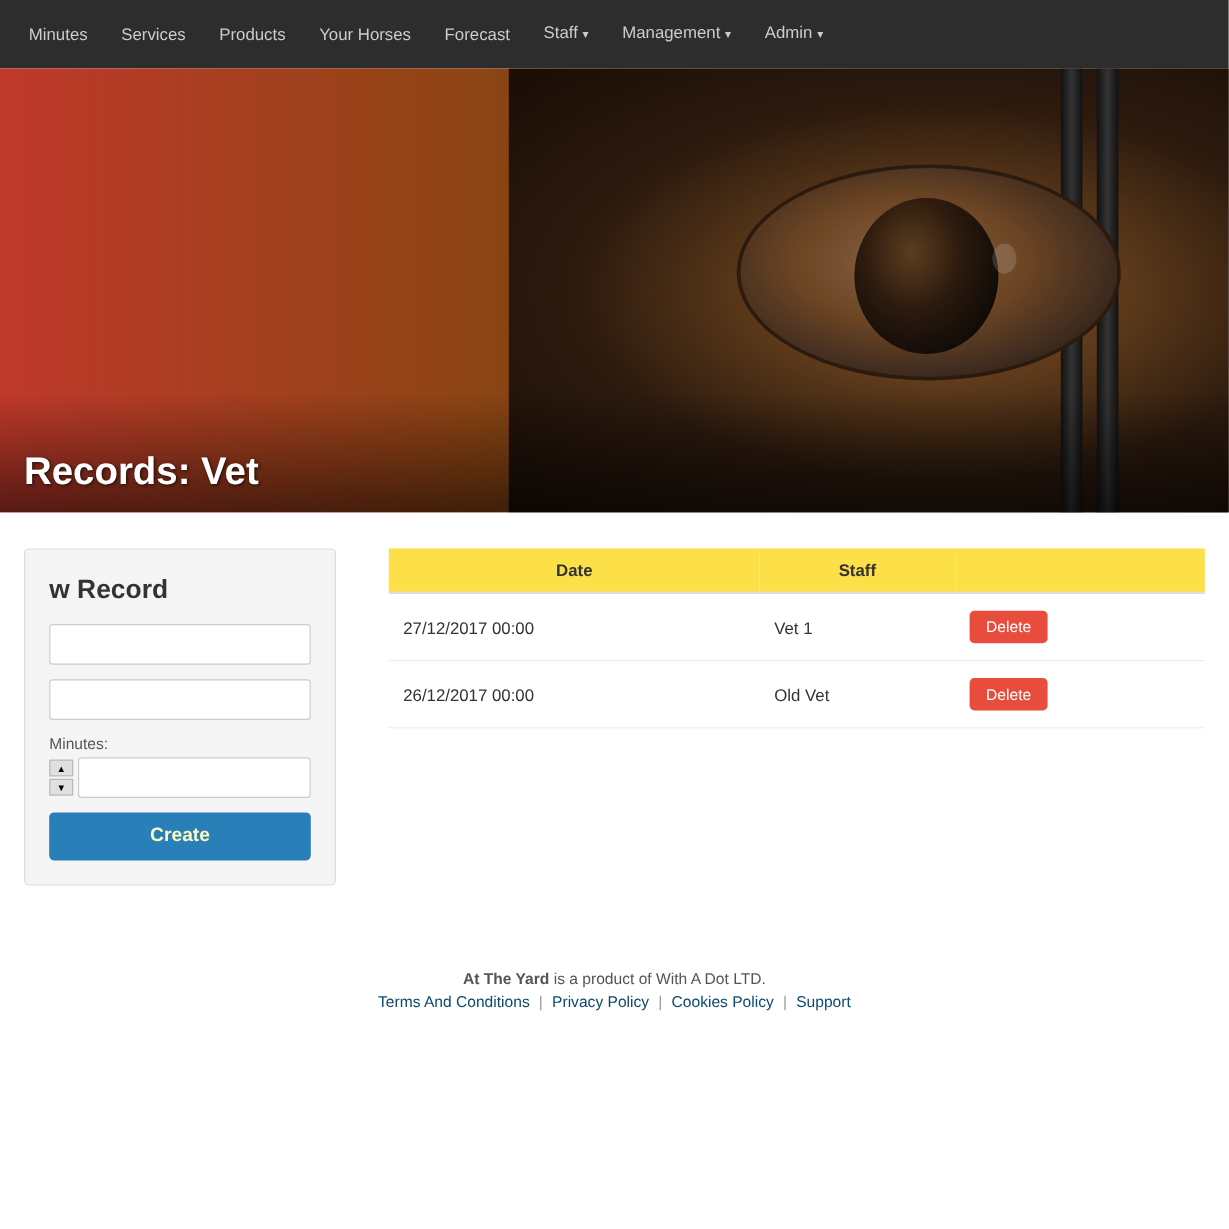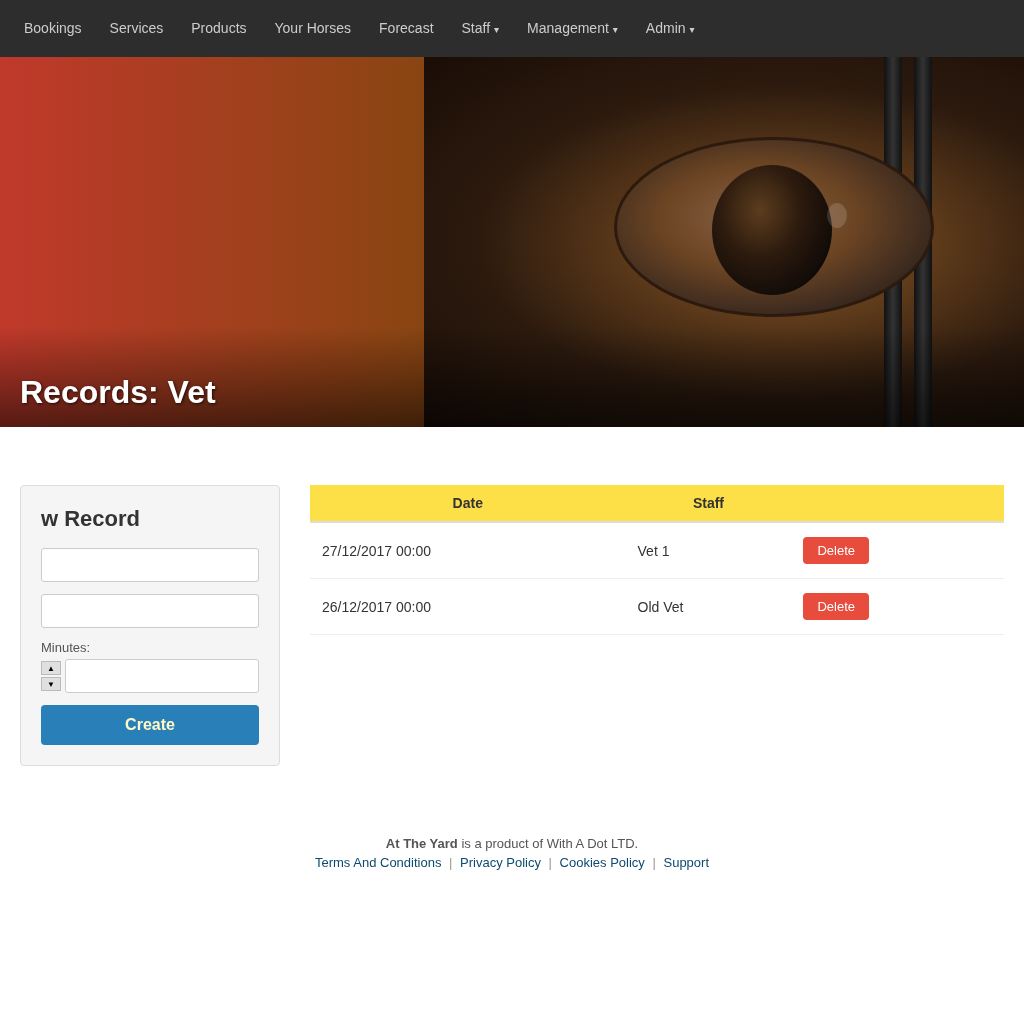--- a/index.html
+++ b/index.html
@@ -106,23 +106,22 @@
       color: #fff;
       font-size: 32px;
       font-weight: bold;
       text-shadow: 1px 1px 3px rgba(0,0,0,0.7);
     }
 
     
     .main-content {
       display: flex;
       padding: 30px 20px;
-      gap: 30px;
+      gap: 44px;
       max-width: 1024px;
-      margin-top: 28px;
     }
 
     
     .form-panel {
       background: #f5f5f5;
       border: 1px solid #ddd;
       border-radius: 4px;
       padding: 20px;
       min-width: 260px;
       width: 260px;
@@ -244,21 +243,21 @@
     .footer-links {
       margin-top: 4px;
     }
     .footer-links a { margin: 0 4px; }
     .footer-sep { color: #999; }
   </style>
 </head>
 <body>
 
 <nav>
-  <a>Bookings</a>
+  <a>Minutes</a>
   <a>Services</a>
   <a>Products</a>
   <a>Your Horses</a>
   <a>Forecast</a>
   <span class="nav-dropdown">
     <a><span>Staff</span><span class="arrow">▾</span></a>
   </span>
   <span class="nav-dropdown">
     <a><span>Management</span><span class="arrow">▾</span></a>
   </span>

